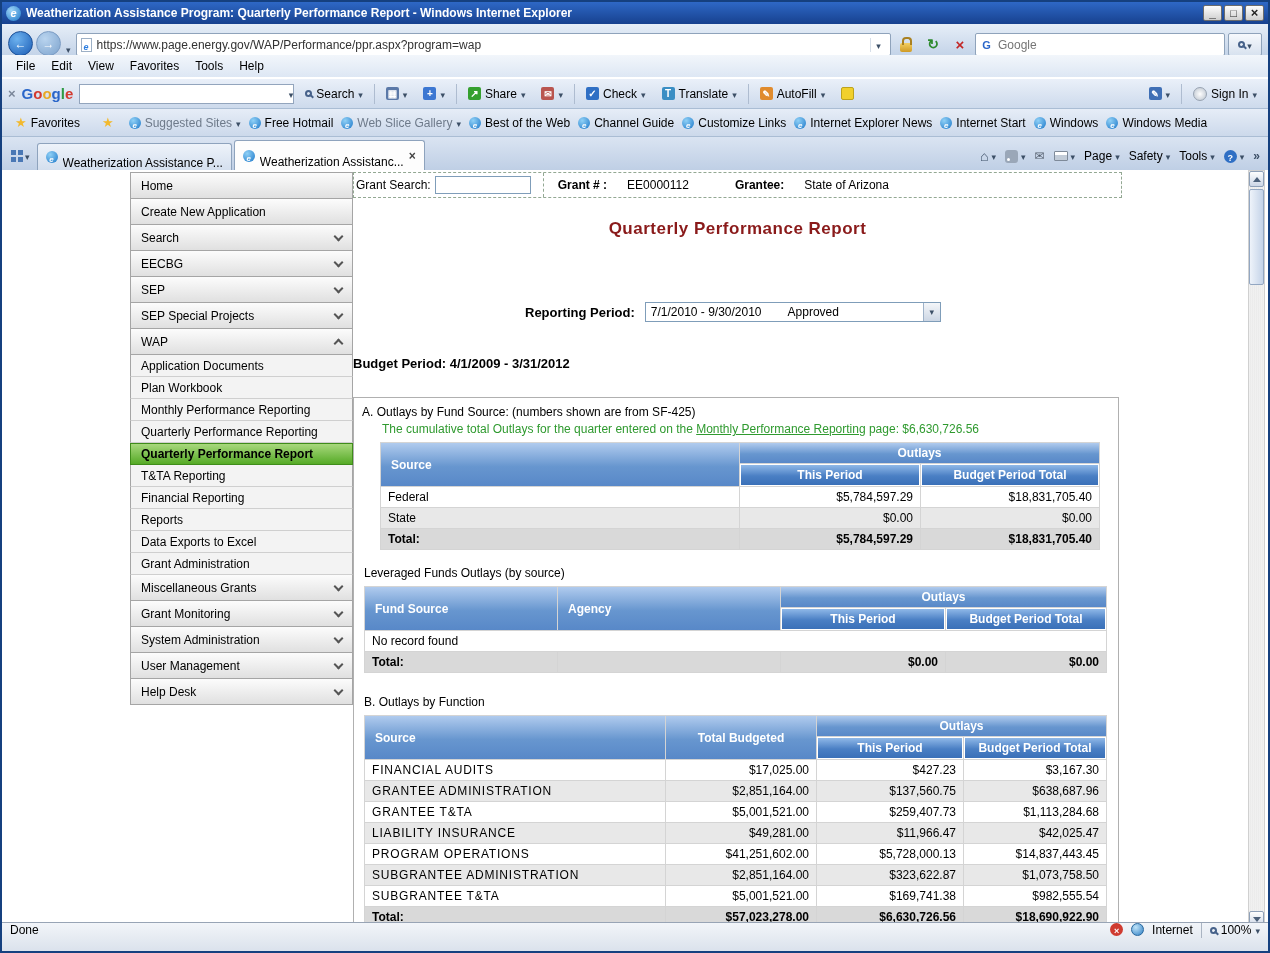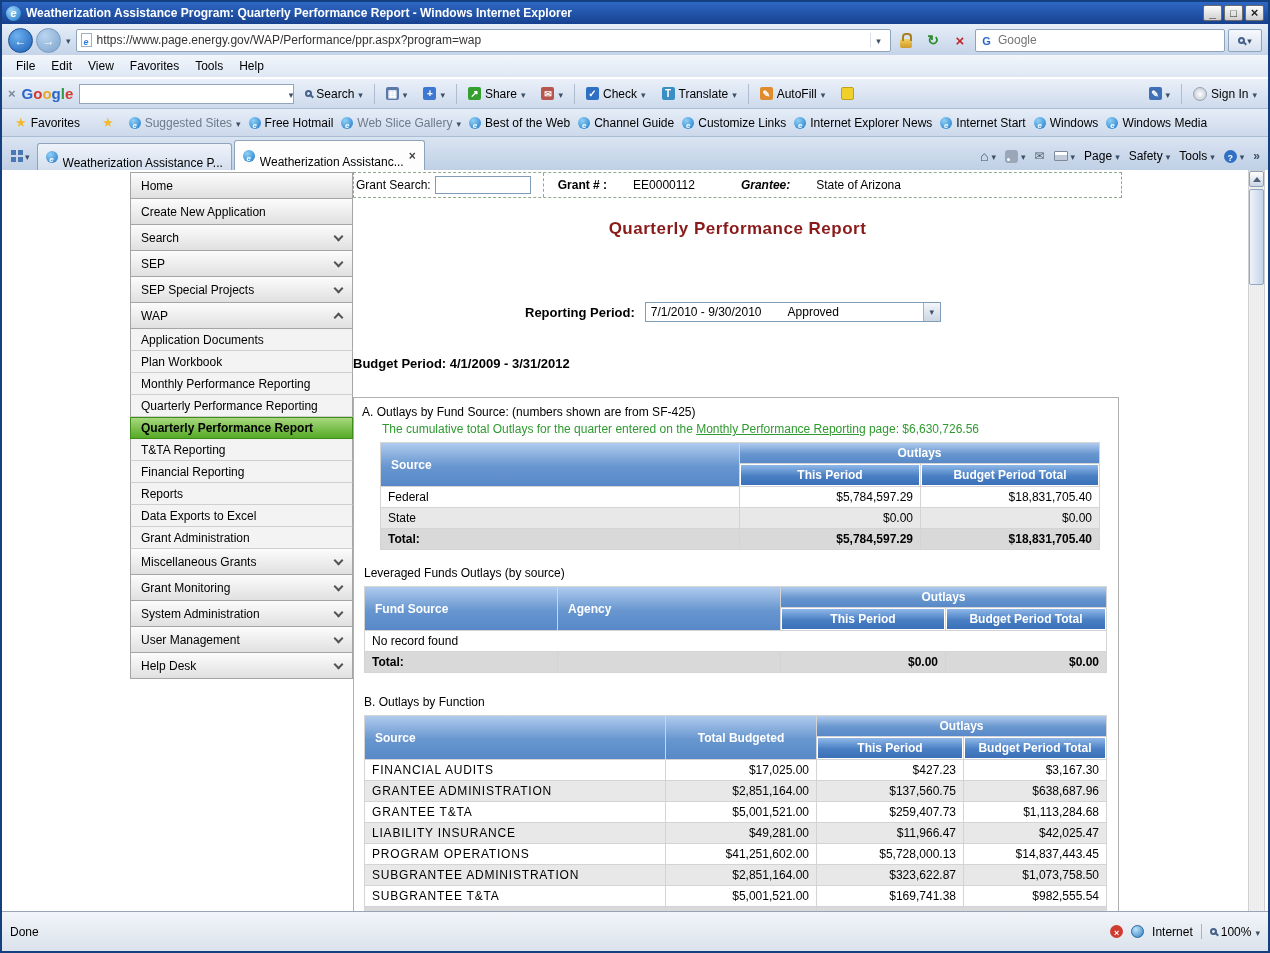--- a/index.html
+++ b/index.html
@@ -11,21 +11,21 @@
 .ie-ico{width:15px;height:15px;border-radius:50%;background:radial-gradient(circle at 35% 30%,#9ed4f7,#1b77c9);text-align:center;flex:none;}
 .ie-ico::after{content:"e";color:#fff;font-weight:bold;font-style:italic;font-size:11px;line-height:15px;}
 .titlebar .title{font-weight:bold;font-size:12px;margin-left:5px;flex:1;white-space:nowrap;overflow:hidden;}
 .winbtn{width:19px;height:16px;margin-left:2px;background:linear-gradient(#fdfdfd,#cfcfcf);border:1px solid #6b6b6b;border-radius:2px;color:#222;text-align:center;flex:none;cursor:pointer;}
 i{font-style:normal;display:inline-block;}
 .gl-min::after{content:"_";font-weight:bold;line-height:8px;}
 .gl-max::after{content:"□";font-size:11px;line-height:14px;}
 .gl-x::after{content:"×";font-weight:bold;font-size:13px;line-height:13px;}
 
 
-.addressbar{position:absolute;top:22px;left:0;right:0;height:33px;background:linear-gradient(#e6eef8,#c3d3e8);border-bottom:1px solid #a9bcd6;display:flex;align-items:center;padding:0 6px;gap:3px;}
+.addressbar{position:absolute;top:22px;left:0;right:0;height:33px;background:linear-gradient(#e6eef8,#c3d3e8);border-bottom:1px solid #a9bcd6;display:flex;align-items:flex-end;padding:0 6px;gap:3px;}
 .navbtn{width:25px;height:25px;border-radius:50%;flex:none;text-align:center;line-height:24px;color:#fff;font-weight:bold;cursor:pointer;}
 .nav-back{background:radial-gradient(circle at 35% 30%,#6db2ef,#1b5cb5);border:1px solid #1b4f97;}
 .nav-back::after{content:"←";}
 .nav-fwd{background:radial-gradient(circle at 35% 30%,#b9d4ef,#7da3cd);border:1px solid #7b9cc4;}
 .nav-fwd::after{content:"→";}
 .caret::after{content:"▾";font-size:9px;color:#3c4f66;}
 .mini-drop{padding:0 2px;cursor:pointer;}
 .url-box{flex:1;height:23px;background:#fff;border:1px solid #8fa3bb;border-radius:2px;display:flex;align-items:center;padding:0 4px;gap:5px;min-width:0;cursor:text;}
 .page-ico{width:11px;height:14px;background:#fff;border:1px solid #9db0c6;text-align:center;flex:none;}
 .page-ico::after{content:"e";color:#2a7de1;font-weight:bold;font-style:italic;font-size:9px;line-height:12px;}
@@ -107,21 +107,21 @@
 .chev{width:7px;height:7px;border-right:2px solid #555;border-bottom:2px solid #555;transform:rotate(45deg);margin-top:-3px;flex:none;}
 .chev.up{transform:rotate(225deg);margin-top:3px;}
 
 
 .main{position:absolute;left:351px;top:168px;width:769px;height:760px;overflow:hidden;}
 .page-header{position:absolute;top:2px;left:0;right:0;height:26px;border:1px dashed #93a893;display:flex;align-items:center;padding-left:2px;}
 .gs-input{width:96px;height:18px;border:1px solid #7f9db9;margin-left:4px;font:12px "Liberation Sans",sans-serif;padding:0 3px;outline:none;}
 .ghdr-div{width:1px;align-self:stretch;border-left:1px dashed #93a893;margin-left:12px;}
 .b{font-weight:bold;}
 .ph-lab{margin-left:14px;}
-.ph-val{margin-left:26px;}
+.ph-val{margin-left:20px;}
 .page-title{position:absolute;top:49px;left:0;width:100%;text-align:center;color:#8a1a1a;font-size:17px;font-weight:bold;letter-spacing:0.5px;}
 .reporting-row{position:absolute;top:132px;left:172px;display:flex;align-items:center;gap:10px;}
 .rp-label{font-weight:bold;font-size:13px;}
 .select{width:296px;height:20px;border:1px solid #7f9db9;background:#fff;display:flex;align-items:center;padding-left:5px;cursor:pointer;}
 .rp-status{margin-left:26px;}
 .sel-btn{margin-left:auto;width:17px;height:18px;background:linear-gradient(#f4f6f9,#ccd6e4);border-left:1px solid #9fb2c8;text-align:center;line-height:17px;}
 .budget-period{position:absolute;top:186px;left:0;width:100%;text-align:left;font-weight:bold;font-size:13px;}
 .section-box{position:absolute;top:227px;left:0;width:766px;height:600px;border:1px solid #b0b0b0;background:#fff;padding:4px 8px;}
 .sec-h1{font-weight:bold;}
 .sec-h2{margin-top:3px;}
@@ -146,21 +146,21 @@
 
 
 .scrollbar{position:absolute;top:168px;right:3px;width:17px;height:758px;background:repeating-linear-gradient(90deg,#f3f3f3,#e9e9e9 2px);border:1px solid #d0d0d0;}
 .sb-btn{position:absolute;left:0;width:15px;height:16px;background:linear-gradient(#fefefe,#ccd6e6);border:1px solid #8ea0b8;border-radius:2px;display:flex;align-items:center;justify-content:center;cursor:pointer;}
 .sb-up{top:0;} .sb-down{bottom:0;}
 .tri{width:0;height:0;border-left:4px solid transparent;border-right:4px solid transparent;border-bottom:5px solid #4c607a;}
 .tri.down{transform:rotate(180deg);}
 .sb-thumb{position:absolute;top:18px;left:0;width:15px;height:96px;background:linear-gradient(90deg,#eef3fa,#c4d3e8);border:1px solid #93a7c2;border-radius:2px;cursor:grab;}
 
 
-.statusbar{position:absolute;left:0;right:0;bottom:0;height:40px;background:linear-gradient(#f2f5f9,#dbe2ec);border-top:1px solid #98a4b5;display:flex;align-items:center;padding:0 8px;gap:8px;}
+.statusbar{position:absolute;left:0;right:0;bottom:0;height:29px;background:linear-gradient(#f2f5f9,#dbe2ec);border-top:1px solid #98a4b5;display:flex;align-items:flex-start;padding:0 8px;gap:8px;}
 .sb-spacer{flex:1;}
 .err-ico{width:13px;height:13px;border-radius:50%;background:#cf3b30;text-align:center;}
 .err-ico::after{content:"×";color:#fff;font-size:9px;font-weight:bold;line-height:13px;}
 .globe{width:13px;height:13px;border-radius:50%;background:radial-gradient(circle at 35% 30%,#bfe3f8,#2f7fc4);border:1px solid #27679e;}
 .vline{width:1px;height:15px;background:#aab4c2;}
 .zoom-grp{display:flex;align-items:center;gap:4px;cursor:pointer;}
 </style>
 </head>
 <body>
 
@@ -378,20 +378,24 @@
         <span>Home</span>
       </div>
     <div class="nav-item">
         <span>Create New Application</span>
       </div>
     <div class="nav-item">
         <span>Search</span>
         <i class="chev"></i>
       </div>
     <div class="nav-item">
+        <span>EECBG</span>
+        <i class="chev"></i>
+      </div>
+    <div class="nav-item">
         <span>SEP</span>
         <i class="chev"></i>
       </div>
     <div class="nav-item">
         <span>SEP Special Projects</span>
         <i class="chev"></i>
       </div>
     <div class="nav-item">
         <span>WAP</span>
         <i class="chev up"></i>
@@ -449,21 +453,21 @@
   </div>
 
   <div class="main">
 
     <div class="page-header">
       <span>Grant Search:</span>
       <input class="gs-input" style="">
       <span class="ghdr-div"></span>
       <span class="b ph-lab">Grant # :</span>
       <span class="ph-val">EE0000112</span>
-      <span class="b ph-lab" style="margin-left:46px;font-style:italic;">Grantee:</span>
+      <span class="b ph-lab" style="margin-left:46px;">Grantee:</span>
       <span class="ph-val">State of Arizona</span>
     </div>
 
     <div class="page-title">Quarterly Performance Report</div>
 
     <div class="reporting-row">
       <span class="rp-label">Reporting Period:</span>
       <div class="select">
         <span>7/1/2010 - 9/30/2010</span>
         <span class="rp-status">Approved</span>

